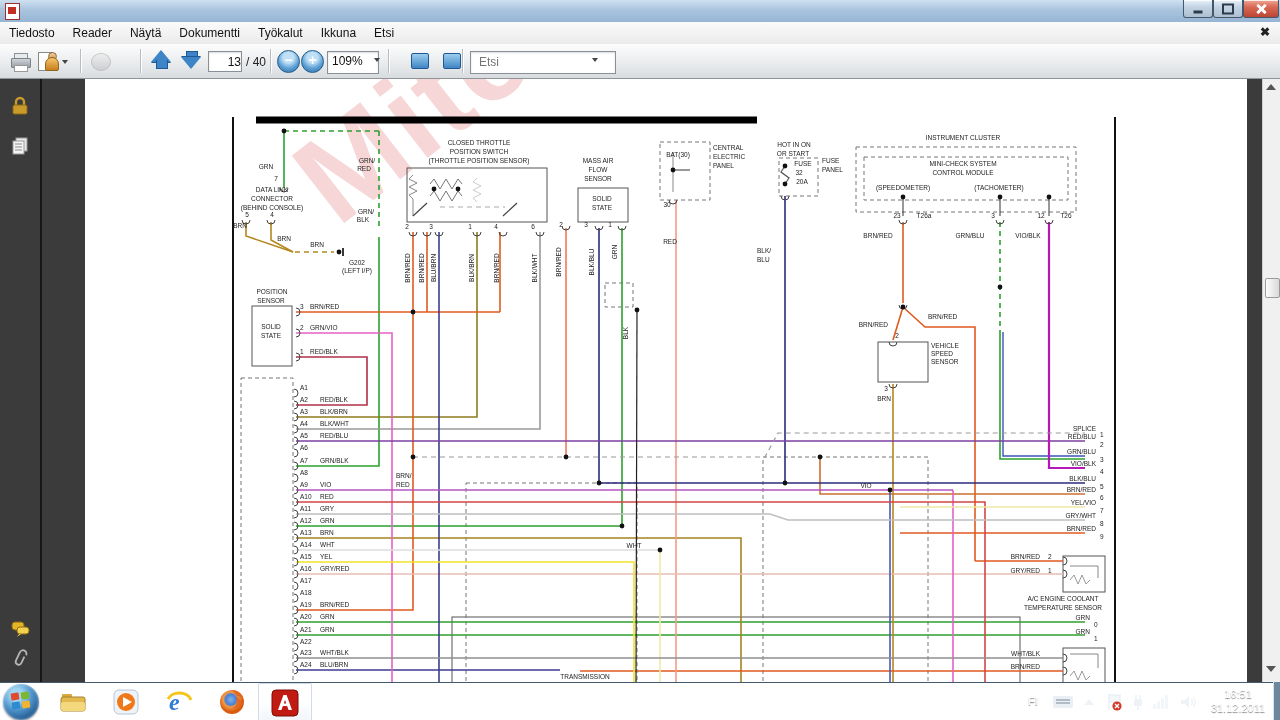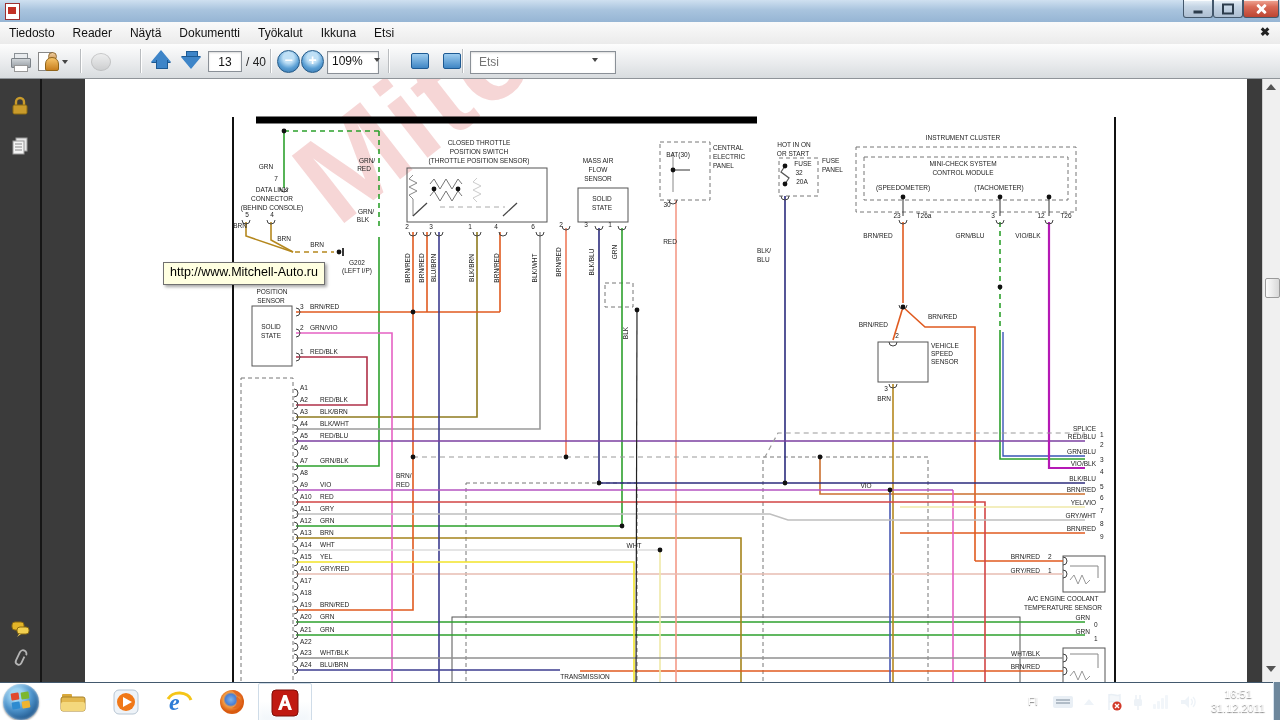--- a/index.html
+++ b/index.html
@@ -42,21 +42,21 @@
   #create-caret{left:26px;top:11px;}
   #share-icon{left:88px;width:26px;opacity:.45;}
   .share-ball{position:absolute;left:3px;top:4px;width:18px;height:16px;border-radius:50%;background:linear-gradient(#e8e8e8,#b5b5b5);border:1px solid #909090;}
   .navarrow{top:4px;width:26px;height:26px;}
   #prev-page-icon{left:148px;} #next-page-icon{left:178px;}
   .arr-up{position:absolute;left:3px;top:2px;width:0;height:0;border-left:10px solid transparent;border-right:10px solid transparent;border-bottom:12px solid #3e85c8;filter:drop-shadow(0 1px 0 #1d5a93);}
   .arr-up-stem{position:absolute;left:8px;top:12px;width:10px;height:8px;background:#3e85c8;border:1px solid #1d5a93;border-top:none;}
   .arr-dn{position:absolute;left:3px;top:9px;width:0;height:0;border-left:10px solid transparent;border-right:10px solid transparent;border-top:12px solid #3e85c8;filter:drop-shadow(0 -1px 0 #1d5a93);}
   .arr-dn-stem{position:absolute;left:8px;top:3px;width:10px;height:8px;background:#3e85c8;border:1px solid #1d5a93;border-bottom:none;}
   .editbox{top:7px;height:19px;background:#fff;border:1px solid #8a9097;box-shadow:inset 0 1px 2px rgba(0,0,0,.15);font-size:12px;color:#111;}
-  #page-input{left:208px;width:32px;text-align:center;padding:0;}
+  #page-input{left:208px;width:32px;text-align:right;padding:0;}
   #page-total{left:246px;top:11px;font-size:12px;color:#222;}
   .zoombtn{top:6px;width:21px;height:21px;border-radius:50%;
     background:radial-gradient(circle at 50% 32%,#bfe0f6 0 30%,#5b9fd4 60%,#2f6ea6);border:1px solid #245a88;color:#fff;
     font-size:14px;line-height:19px;text-align:center;font-weight:bold;}
   #zoom-out-btn{left:277px;} #zoom-in-btn{left:301px;}
   #zoom-level-box{left:327px;width:42px;padding:2px 4px 0 4px;}
   #zoom-caret{left:374px;top:14px;}
   .fitbtn{top:5px;width:24px;height:24px;border-radius:2px;}
   .fitglyph{position:absolute;left:3px;top:4px;width:16px;height:14px;background:linear-gradient(#9ecdf0,#3f86c4);border:1px solid #1d5a93;border-radius:2px;}
   #fit-width-btn{left:408px;} #fit-page-btn{left:440px;}
@@ -494,21 +494,20 @@
       <text x="1063" y="601" font-size="6.5" fill="#222" text-anchor="middle" font-family="Liberation Sans, sans-serif">A/C ENGINE COOLANT</text>
       <text x="1063" y="610" font-size="6.5" fill="#222" text-anchor="middle" font-family="Liberation Sans, sans-serif">TEMPERATURE SENSOR</text>
       <text x="1090" y="620" font-size="6.5" fill="#222" text-anchor="end" font-family="Liberation Sans, sans-serif">GRN</text>
       <text x="1094" y="627" font-size="6.5" fill="#222" text-anchor="start" font-family="Liberation Sans, sans-serif">0</text>
       <text x="1090" y="634" font-size="6.5" fill="#222" text-anchor="end" font-family="Liberation Sans, sans-serif">GRN</text>
       <text x="1094" y="641" font-size="6.5" fill="#222" text-anchor="start" font-family="Liberation Sans, sans-serif">1</text>
       <text x="1040" y="656" font-size="6.5" fill="#222" text-anchor="end" font-family="Liberation Sans, sans-serif">WHT/BLK</text>
       <text x="1040" y="669" font-size="6.5" fill="#222" text-anchor="end" font-family="Liberation Sans, sans-serif">BRN/RED</text>
       <text x="585" y="679" font-size="6.5" fill="#222" text-anchor="middle" font-family="Liberation Sans, sans-serif">TRANSMISSION</text>
     </svg>
-  <div id="tooltip" class="abs">http://www.Mitchell-Auto.ru</div>
 
   <div id="sidebar" class="abs">
     <svg class="side-icon abs" style="top:17px" viewBox="0 0 22 22">
       <path d="M7 10 V7 a4 4 0 0 1 8 0 V10" fill="none" stroke="#c99b2b" stroke-width="2.4"></path>
       <rect x="4" y="10" width="14" height="9" rx="1.5" fill="#c99b2b" stroke="#8a6a12"></rect>
     </svg>
     <svg class="side-icon abs" style="top:57px" viewBox="0 0 22 22">
       <rect x="7" y="3" width="11" height="13" fill="#e8e8e8" stroke="#9a9a9a"></rect>
       <rect x="4" y="6" width="11" height="13" fill="#f4f4f4" stroke="#9a9a9a"></rect>
       <path d="M6 9 h7 M6 12 h7 M6 15 h7" stroke="#8a8a8a" stroke-width="1"></path>

